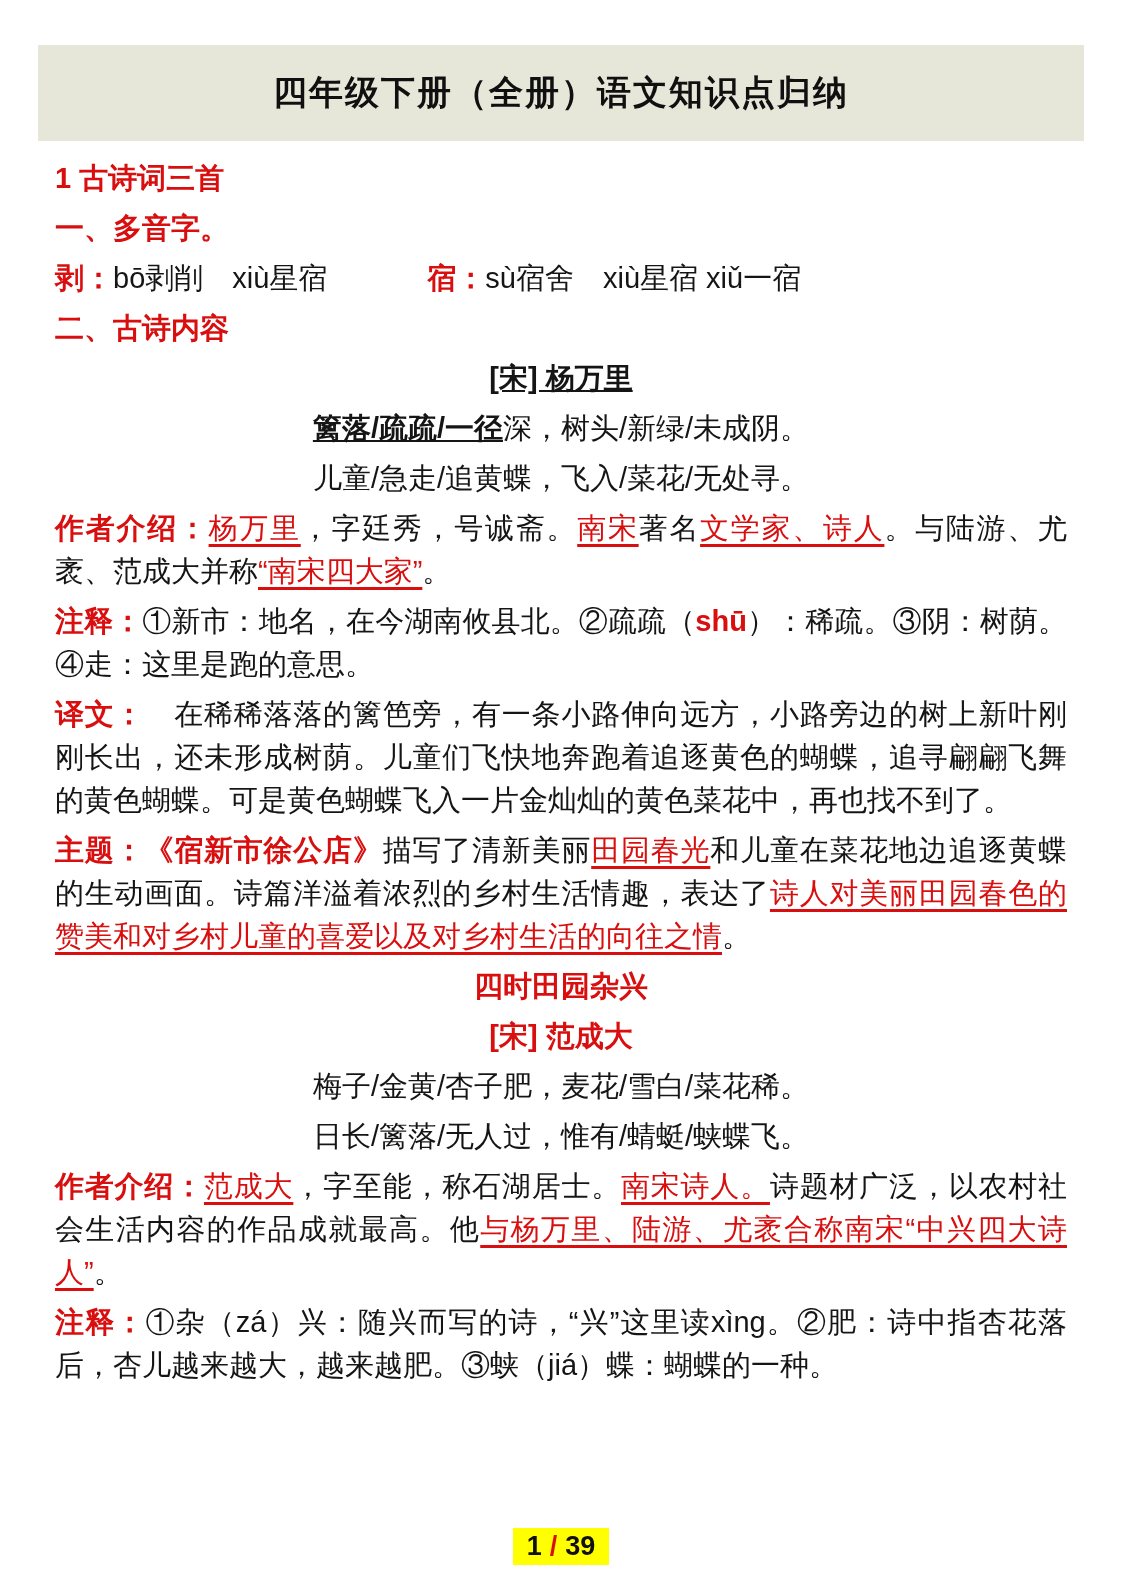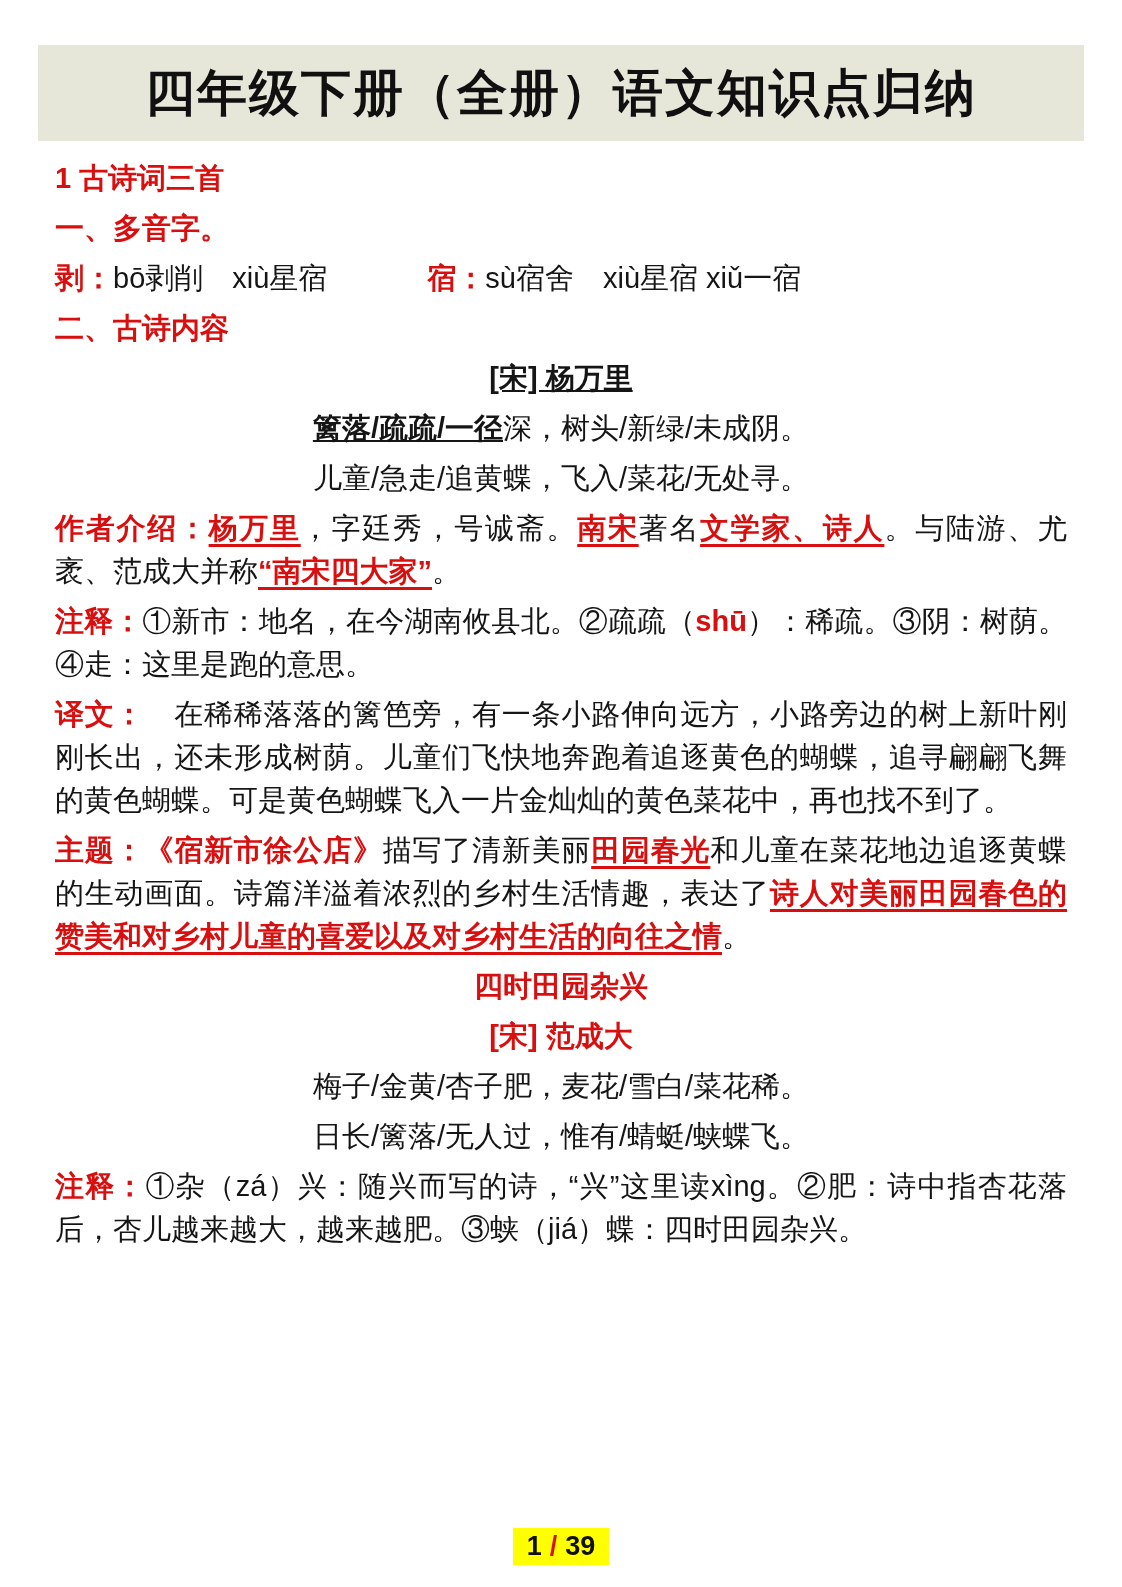--- a/index.html
+++ b/index.html
@@ -18,40 +18,40 @@
   .banner {
     margin: 45px 38px 16px 38px;
     background: var(--banner-bg, #e7e7d9);
     height: 96px;
     display: flex;
     align-items: center;
     justify-content: center;
   }
   .banner h1 {
     margin: 0;
-    font-size: 50px;
+    font-size: 34px;
     font-weight: bold;
     color: #101010;
     letter-spacing: 2px;
     white-space: nowrap;
   }
   .content {
     margin: 0 48px;
     font-size: 29px;
     line-height: 43px;
     text-align: justify;
   }
   .para { margin: 7px; }
   .para.center { text-align: center; }
   .plain { color: #151515; text-align: center; }
   .bold { font-weight: bold; text-decoration: underline; }
   .red-bold { color: var(--accent-red, #d90f0f); font-weight: bold; }
   .red-bold-underline {
     color: var(--accent-red, #d90f0f);
-    font-weight: bold;
+    font-weight: normal;
     text-decoration: underline;
     text-decoration-thickness: 2.5px;
     text-underline-offset: 6px;
   }
   .col-gap { margin-left: 100px; }
   .footer {
     position: absolute;
     left: 0;
     right: 0;
     top: 1528px;
@@ -83,18 +83,19 @@
     <p class="para center"><span class="bold">篱落/疏疏/一径</span><span class="plain">深，树头/新绿/未成阴。</span></p>
     <p class="para center"><span class="plain">儿童/急走/追黄蝶，飞入/菜花/无处寻。</span></p>
     <p class="para"><span class="red-bold">作者介绍：</span><span class="red-bold-underline">杨万里</span><span class="plain">，字廷秀，号诚斋。</span><span class="red-bold-underline">南宋</span><span class="plain">著名</span><span class="red-bold-underline">文学家、诗人</span><span class="plain">。与陆游、尤袤、范成大并称</span><span class="red-bold-underline">“南宋四大家”</span><span class="plain">。</span></p>
     <p class="para"><span class="red-bold">注释：</span><span class="plain">①新市：地名，在今湖南攸县北。②疏疏（</span><span class="red-bold">shū</span><span class="plain">）：稀疏。③阴：树荫。④走：这里是跑的意思。</span></p>
     <p class="para"><span class="red-bold">译文：</span><span class="plain">　在稀稀落落的篱笆旁，有一条小路伸向远方，小路旁边的树上新叶刚刚长出，还未形成树荫。儿童们飞快地奔跑着追逐黄色的蝴蝶，追寻翩翩飞舞的黄色蝴蝶。可是黄色蝴蝶飞入一片金灿灿的黄色菜花中，再也找不到了。</span></p>
     <p class="para"><span class="red-bold">主题：</span><span class="red-bold">《宿新市徐公店》</span><span class="plain">描写了清新美丽</span><span class="red-bold-underline">田园春光</span><span class="plain">和儿童在菜花地边追逐黄蝶的生动画面。诗篇洋溢着浓烈的乡村生活情趣，表达了</span><span class="red-bold-underline">诗人对美丽田园春色的赞美和对乡村儿童的喜爱以及对乡村生活的向往之情</span><span class="plain">。</span></p>
     <p class="para center"><span class="red-bold">四时田园杂兴</span></p>
     <p class="para center"><span class="red-bold">[宋] 范成大</span></p>
     <p class="para center"><span class="plain">梅子/金黄/杏子肥，麦花/雪白/菜花稀。</span></p>
     <p class="para center"><span class="plain">日长/篱落/无人过，惟有/蜻蜓/蛱蝶飞。</span></p>
-    <p class="para"><span class="red-bold">注释：</span><span class="plain">①杂（zá）兴：随兴而写的诗，“兴”这里读xìng。②肥：诗中指杏花落后，杏儿越来越大，越来越肥。③蛱（jiá）蝶：四时田园杂兴。</span></p>
+    <p class="para"><span class="red-bold">作者介绍：</span><span class="red-bold-underline">范成大</span><span class="plain">，字至能，称石湖居士。</span><span class="red-bold-underline">南宋诗人。</span><span class="plain">诗题材广泛，以农村社会生活内容的作品成就最高。他</span><span class="red-bold-underline">与杨万里、陆游、尤袤合称南宋“中兴四大诗人”</span><span class="plain">。</span></p>
+    <p class="para"><span class="red-bold">注释：</span><span class="plain">①杂（zá）兴：随兴而写的诗，“兴”这里读xìng。②肥：诗中指杏花落后，杏儿越来越大，越来越肥。③蛱（jiá）蝶：蝴蝶的一种。</span></p>
   </main>
 
 <div class="footer">
   <span class="badge"><span>1</span><span class="slash">/</span><span>39</span></span>
 </div>
 
 </body></html>

